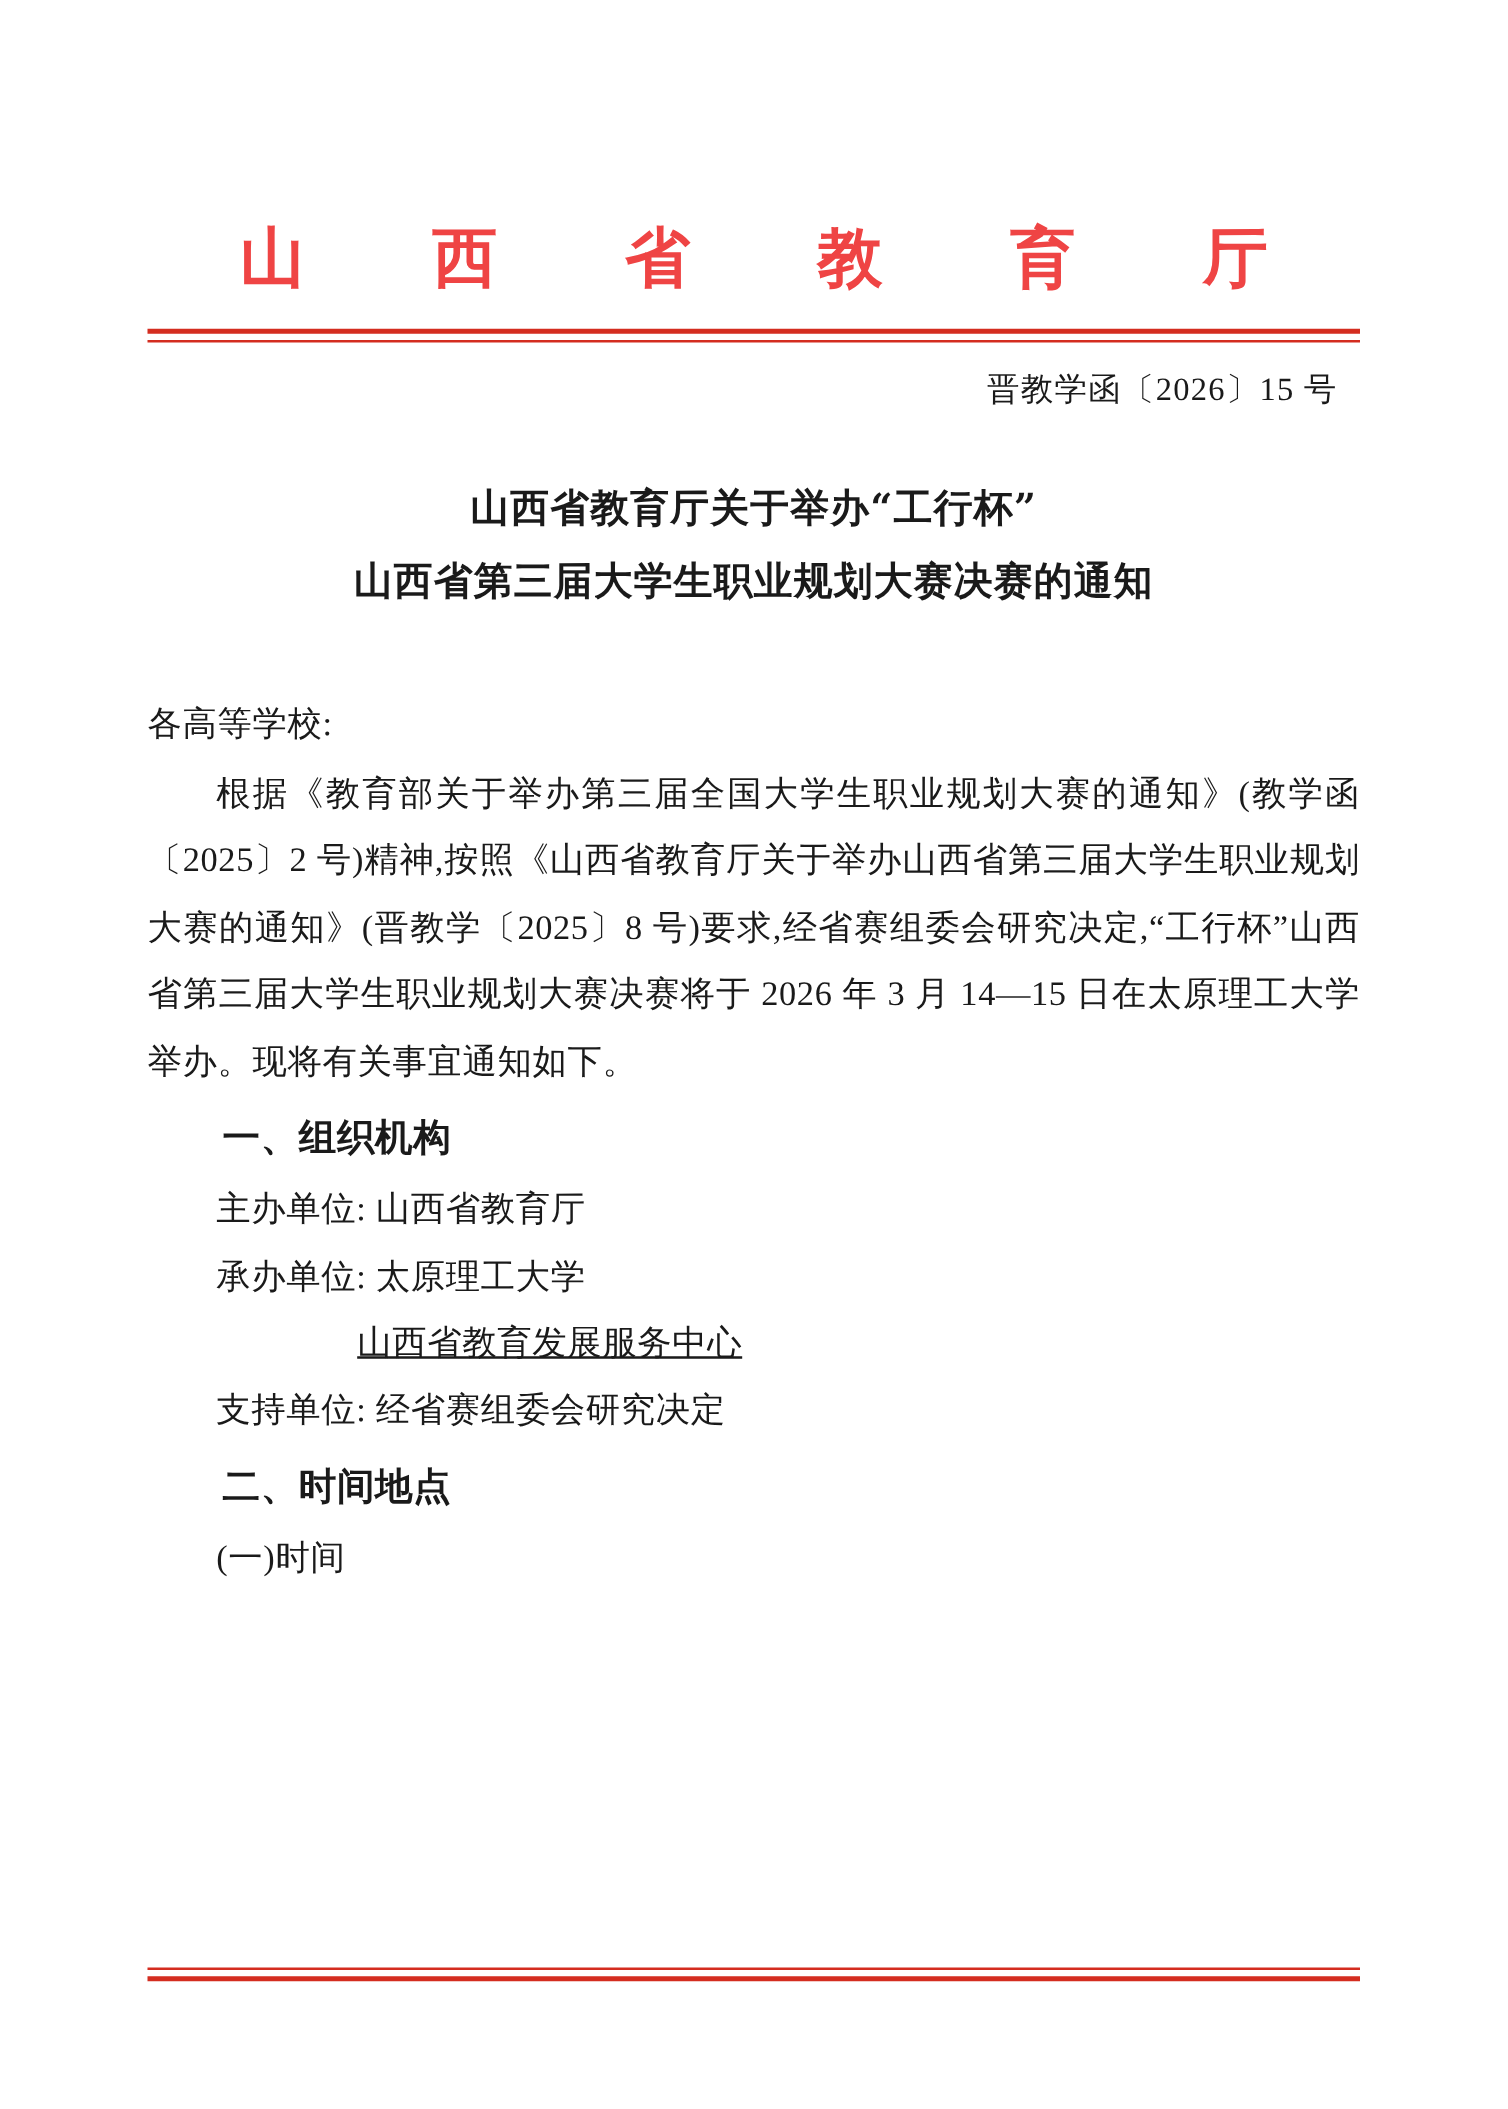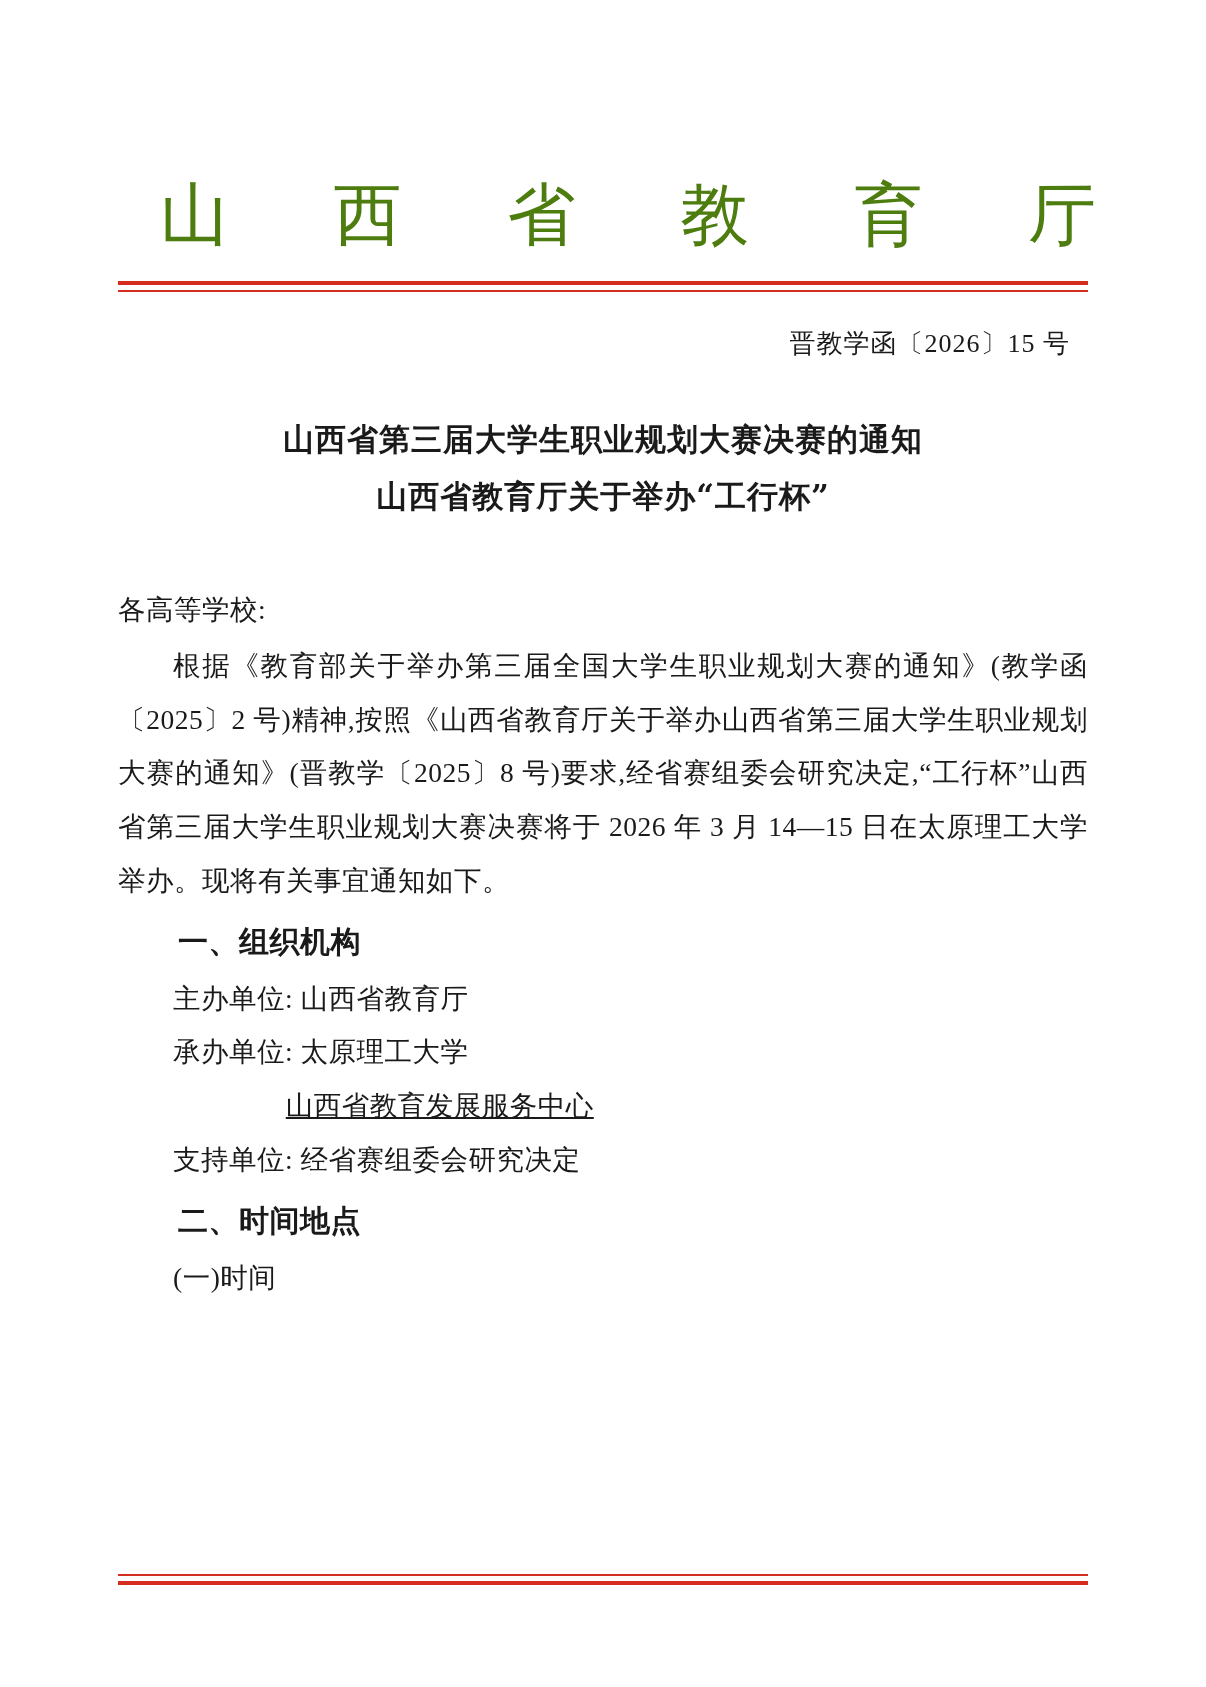--- a/index.html
+++ b/index.html
@@ -22,24 +22,24 @@
     padding: 0 118px;
     position: relative;
   }
 
   
   .masthead {
     padding-top: 178px;
     text-align: center;
   }
   .masthead-title {
-    color: #4d7c0f;
+    color: #ef4444;
     font-family: "DejaVu Serif", "Liberation Serif", serif;
-    font-weight: normal;
-    font-size: 68px;
+    font-weight: bold;
+    font-size: 52px;
     letter-spacing: 42px;
     text-indent: 42px;
     line-height: 1.1;
     white-space: nowrap;
   }
 
   .rule-double {
     margin-top: 28px;
     width: 100%;
   }
@@ -50,21 +50,21 @@
   .rule-double .gap {
     height: 5px;
   }
   .rule-double .thin {
     height: 2px;
     background: #d42d20;
   }
 
   
   .doc-number {
-    margin-top: 34px;
+    margin-top: 20px;
     text-align: right;
     font-size: 26px;
     letter-spacing: 1px;
     padding-right: 18px;
     font-family: "Liberation Serif", serif;
   }
 
   
   .doc-title {
     margin-top: 50px;
@@ -139,22 +139,22 @@
 
   <div class="rule-double">
     <div class="thick"></div>
     <div class="gap"></div>
     <div class="thin"></div>
   </div>
 
   <div class="doc-number">晋教学函〔2026〕15 号</div>
 
   <div class="doc-title">
+    <div>山西省教育厅关于举办“工行杯”</div>
     <div>山西省第三届大学生职业规划大赛决赛的通知</div>
-    <div>山西省教育厅关于举办“工行杯”</div>
   </div>
 
   <div class="body-block">
 
     <div class="salutation">各高等学校:</div>
 
     <div class="para">根据《教育部关于举办第三届全国大学生职业规划大赛的通知》(教学函〔2025〕2 号)精神,按照《山西省教育厅关于举办山西省第三届大学生职业规划大赛的通知》(晋教学〔2025〕8 号)要求,经省赛组委会研究决定,“工行杯”山西省第三届大学生职业规划大赛决赛将于 2026 年 3 月 14—15 日在太原理工大学举办。现将有关事宜通知如下。</div>
 
     <div class="section-heading">一、组织机构</div>
 

